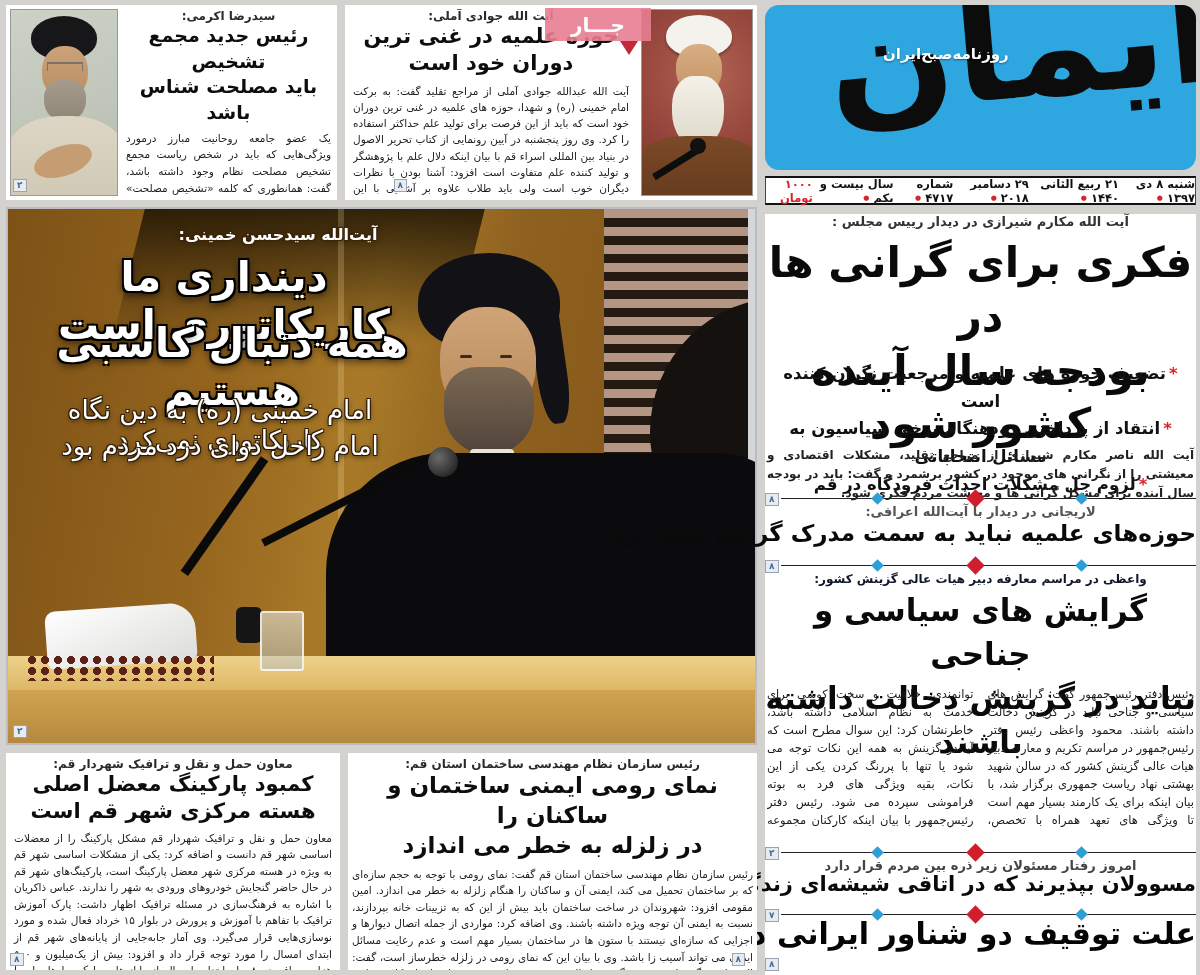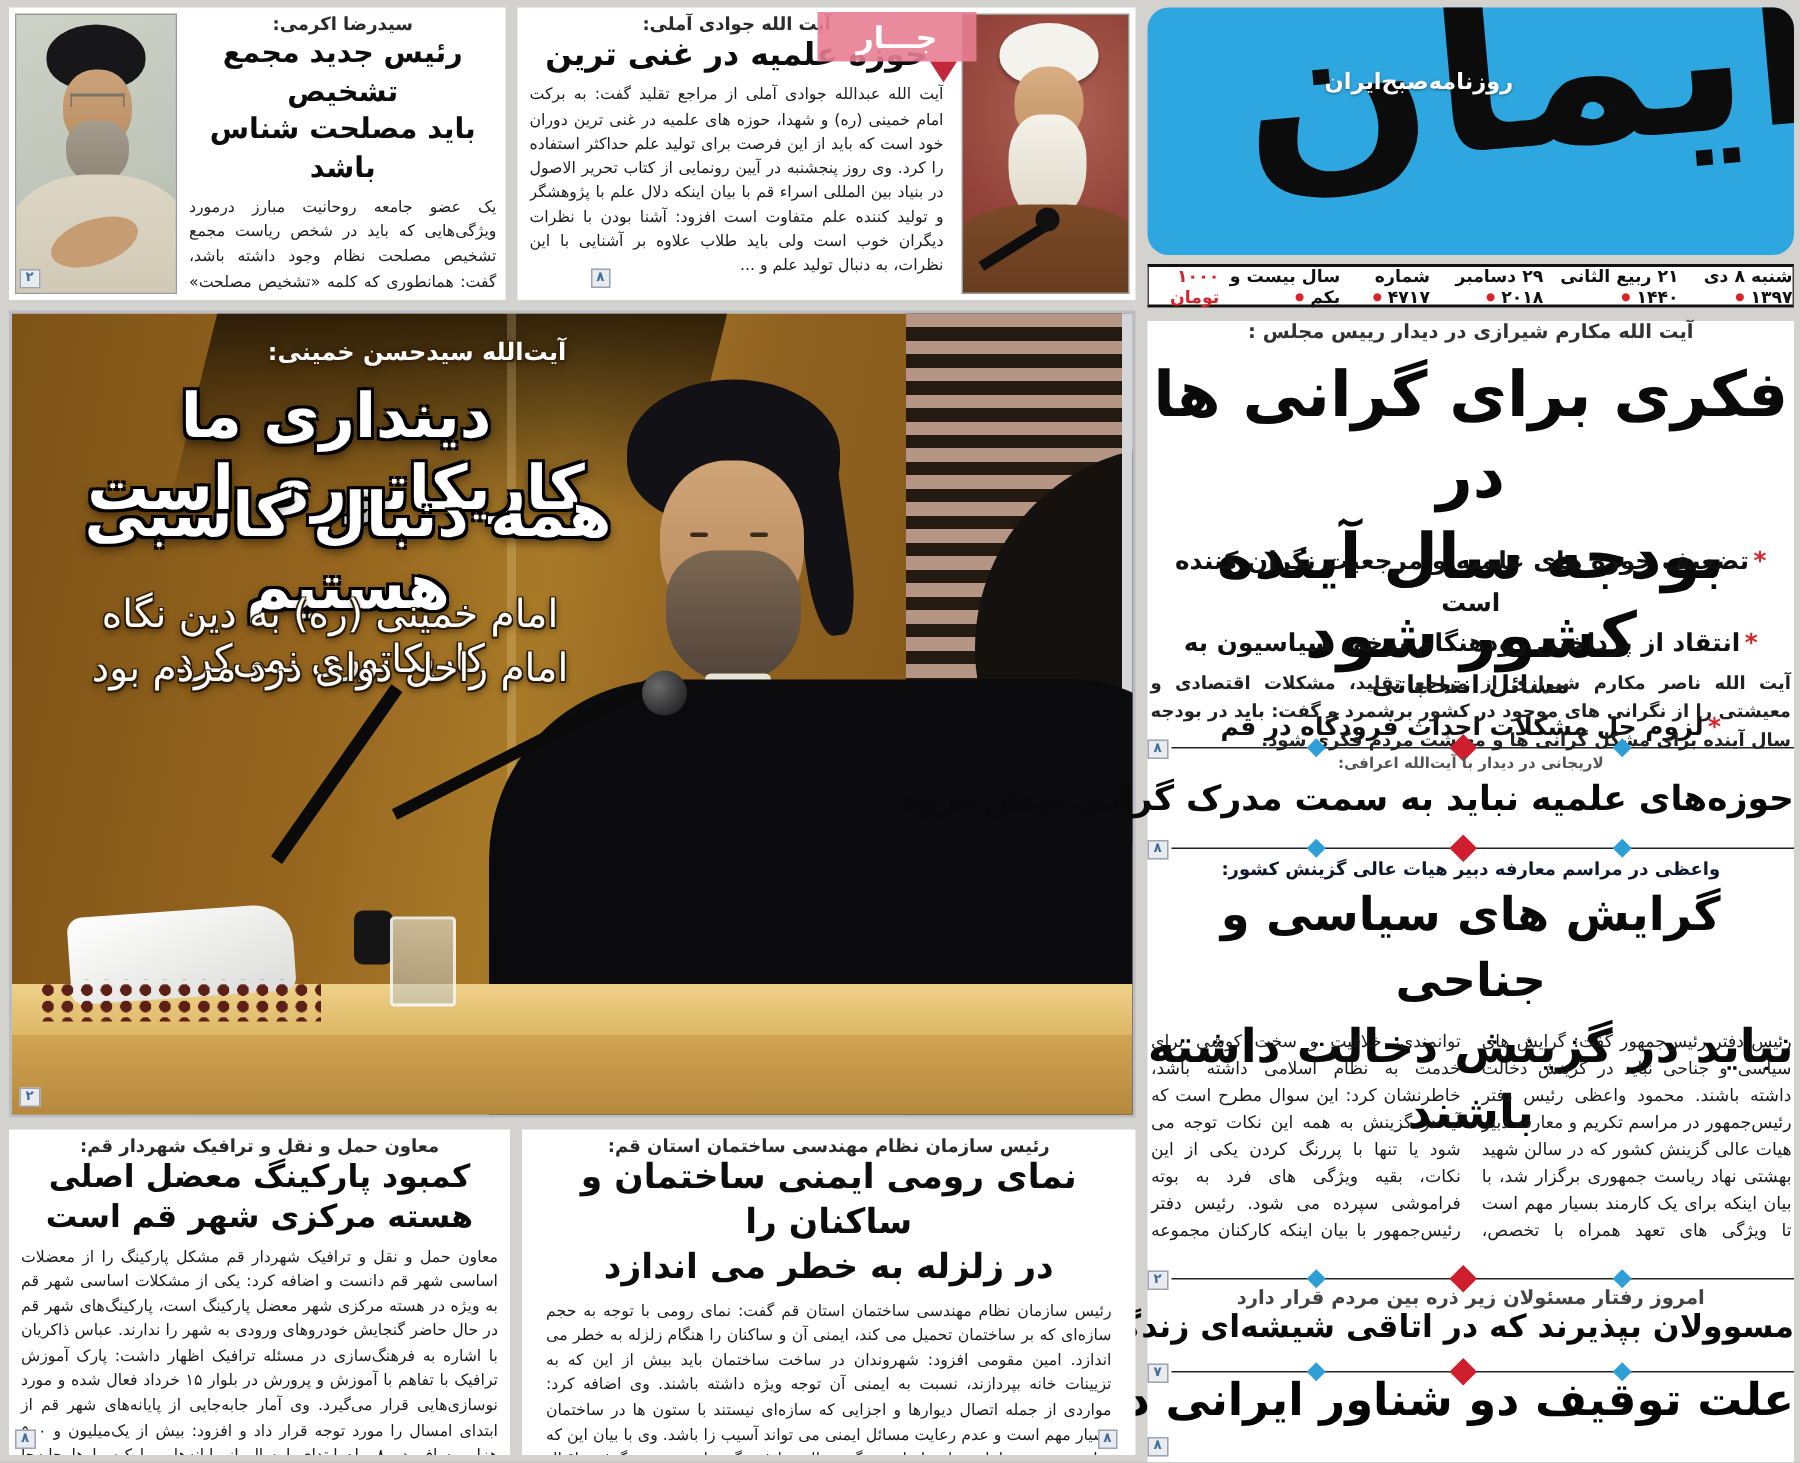--- a/index.html
+++ b/index.html
@@ -116,39 +116,39 @@
   #rc-bullets { position:absolute; top:146px; left:0; width:431px; text-align:center; font-size:16.5px; font-weight:bold; color:#111; line-height:1.68; }
   .star { color:#d8232a; font-weight:bold; margin-left:3px; }
   #rc-body1 { position:absolute; top:232px; left:2px; width:427px; font-size:12px; font-weight:bold; line-height:1.6; text-align:justify; color:#222; }
   .divider { position:absolute; left:0; width:431px; height:14px; }
   .divider .line { position:absolute; left:16px; right:0; top:6px; border-top:1px solid #222; }
   .dm { position:absolute; top:2px; width:9px; height:9px; transform:rotate(45deg); background:#2e9fd4; }
   .dm.l { left:108px; } .dm.r { left:312px; }
   .dm.c { left:204px; top:0; width:13px; height:13px; background:#cf1f2e; }
   .divider .pg { position:absolute; left:0; top:1px; }
   #rc-div1 { top:278px; } #rc-div2 { top:345px; } #rc-div3 { top:632px; } #rc-div4 { top:694px; }
-  #rc-k2 { top:290px; font-size:10px; color:#555; }
+  #rc-k2 { top:290px; font-size:13px; color:#555; }
   #rc-h2 { position:absolute; top:306px; left:0; width:431px; text-align:center; font-weight:bold; font-size:23px; white-space:nowrap; color:#0a0a0a; }
   #rc-k3 { top:358px; font-size:12px; color:#0f172a; }
   #rc-h3 { position:absolute; top:374px; left:0; width:431px; text-align:center; font-weight:bold; font-size:31px; line-height:1.42; color:#0a0a0a; letter-spacing:-0.5px; }
   #rc-body2 { position:absolute; top:472px; left:2px; width:427px; height:154px; font-size:11.5px; line-height:1.56; text-align:justify; color:#1a1a1a;
               column-count:2; column-gap:14px; overflow:hidden; }
   #rc-k4 { top:644px; font-size:13px; color:#444; }
   #rc-h4 { position:absolute; top:658px; left:0; width:431px; text-align:center; font-weight:bold; font-size:21px; white-space:nowrap; letter-spacing:-0.3px; color:#0a0a0a; }
   #rc-h5 { position:absolute; top:702px; left:0; width:431px; text-align:center; font-weight:bold; font-size:30px; white-space:nowrap; letter-spacing:-0.5px; color:#050505; }
   #rc-m5 { position:absolute; top:744px; left:0; }
 
   
   #bl-article { left:6px; top:753px; width:334px; height:217px; padding:4px 8px; overflow:hidden; }
   #bl-article .hl { font-size:21px; line-height:1.3; }
   #bl-article .bodytxt { font-size:10.5px; line-height:1.58; margin-top:4px; }
   #bl-marker { position:absolute; left:4px; bottom:4px; }
 
   
-  #bm-article { left:348px; top:753px; width:409px; height:217px; padding:4px 16px; overflow:hidden; }
+  #bm-article { left:348px; top:753px; width:409px; height:217px; padding:4px 4px; overflow:hidden; }
   #bm-article .hl { font-size:23px; line-height:1.3; }
   #bm-article .bodytxt { font-size:10.5px; line-height:1.58; margin-top:5px; }
   #bm-marker { position:absolute; right:12px; bottom:4px; }
 </style>
 </head>
 <body>
 
 <div id="page">
 
   <div class="abs white" id="tl-article">
@@ -169,20 +169,21 @@
       </div>
       <div class="bodytxt">یک عضو جامعه روحانیت مبارز درمورد ویژگی‌هایی که باید در شخص ریاست مجمع تشخیص مصلحت نظام وجود داشته باشد، گفت: همانطوری که کلمه «تشخیص مصلحت» بر این ارگان سنگینی می‌کند فردی هم که می‌خواهد ریاست آن را داشته باشد واقعا باید مصلحت شناس باشد. سیدرضا اکرمی درباره شخصیت آیت‌الله هاشمی شاهرودی گفت: مرحوم آیت‌الله شاهرودی را می‌توان از ابعاد گوناگونی شناخت. یکی ابعاد علمی است...</div>
     </div>
   </div>
 
   <div class="abs white" id="tm-article">
     <div id="tm-text">
       <div class="kicker">آیت الله جوادی آملی:</div>
       <div class="hl">
         <div>حوزه علمیه در غنی ترین</div>
+        <div>دوران خود است</div>
       </div>
       <div class="bodytxt">آیت الله عبدالله جوادی آملی از مراجع تقلید گفت: به برکت امام خمینی (ره) و شهدا، حوزه های علمیه در غنی ترین دوران خود است که باید از این فرصت برای تولید علم حداکثر استفاده را کرد. وی روز پنجشنبه در آیین رونمایی از کتاب تحریر الاصول در بنیاد بین المللی اسراء قم با بیان اینکه دلال علم با پژوهشگر و تولید کننده علم متفاوت است افزود: آشنا بودن با نظرات دیگران خوب است ولی باید طلاب علاوه بر آشنایی با این نظرات، به دنبال تولید علم و ...</div>
     </div>
     <div id="tm-photo">
       <div class="tm-turban"></div>
       <div class="tm-face"></div>
       <div class="tm-beard"></div>
       <div class="tm-robe"></div>
       <div class="tm-mic"></div>
       <div class="tm-michead"></div>

